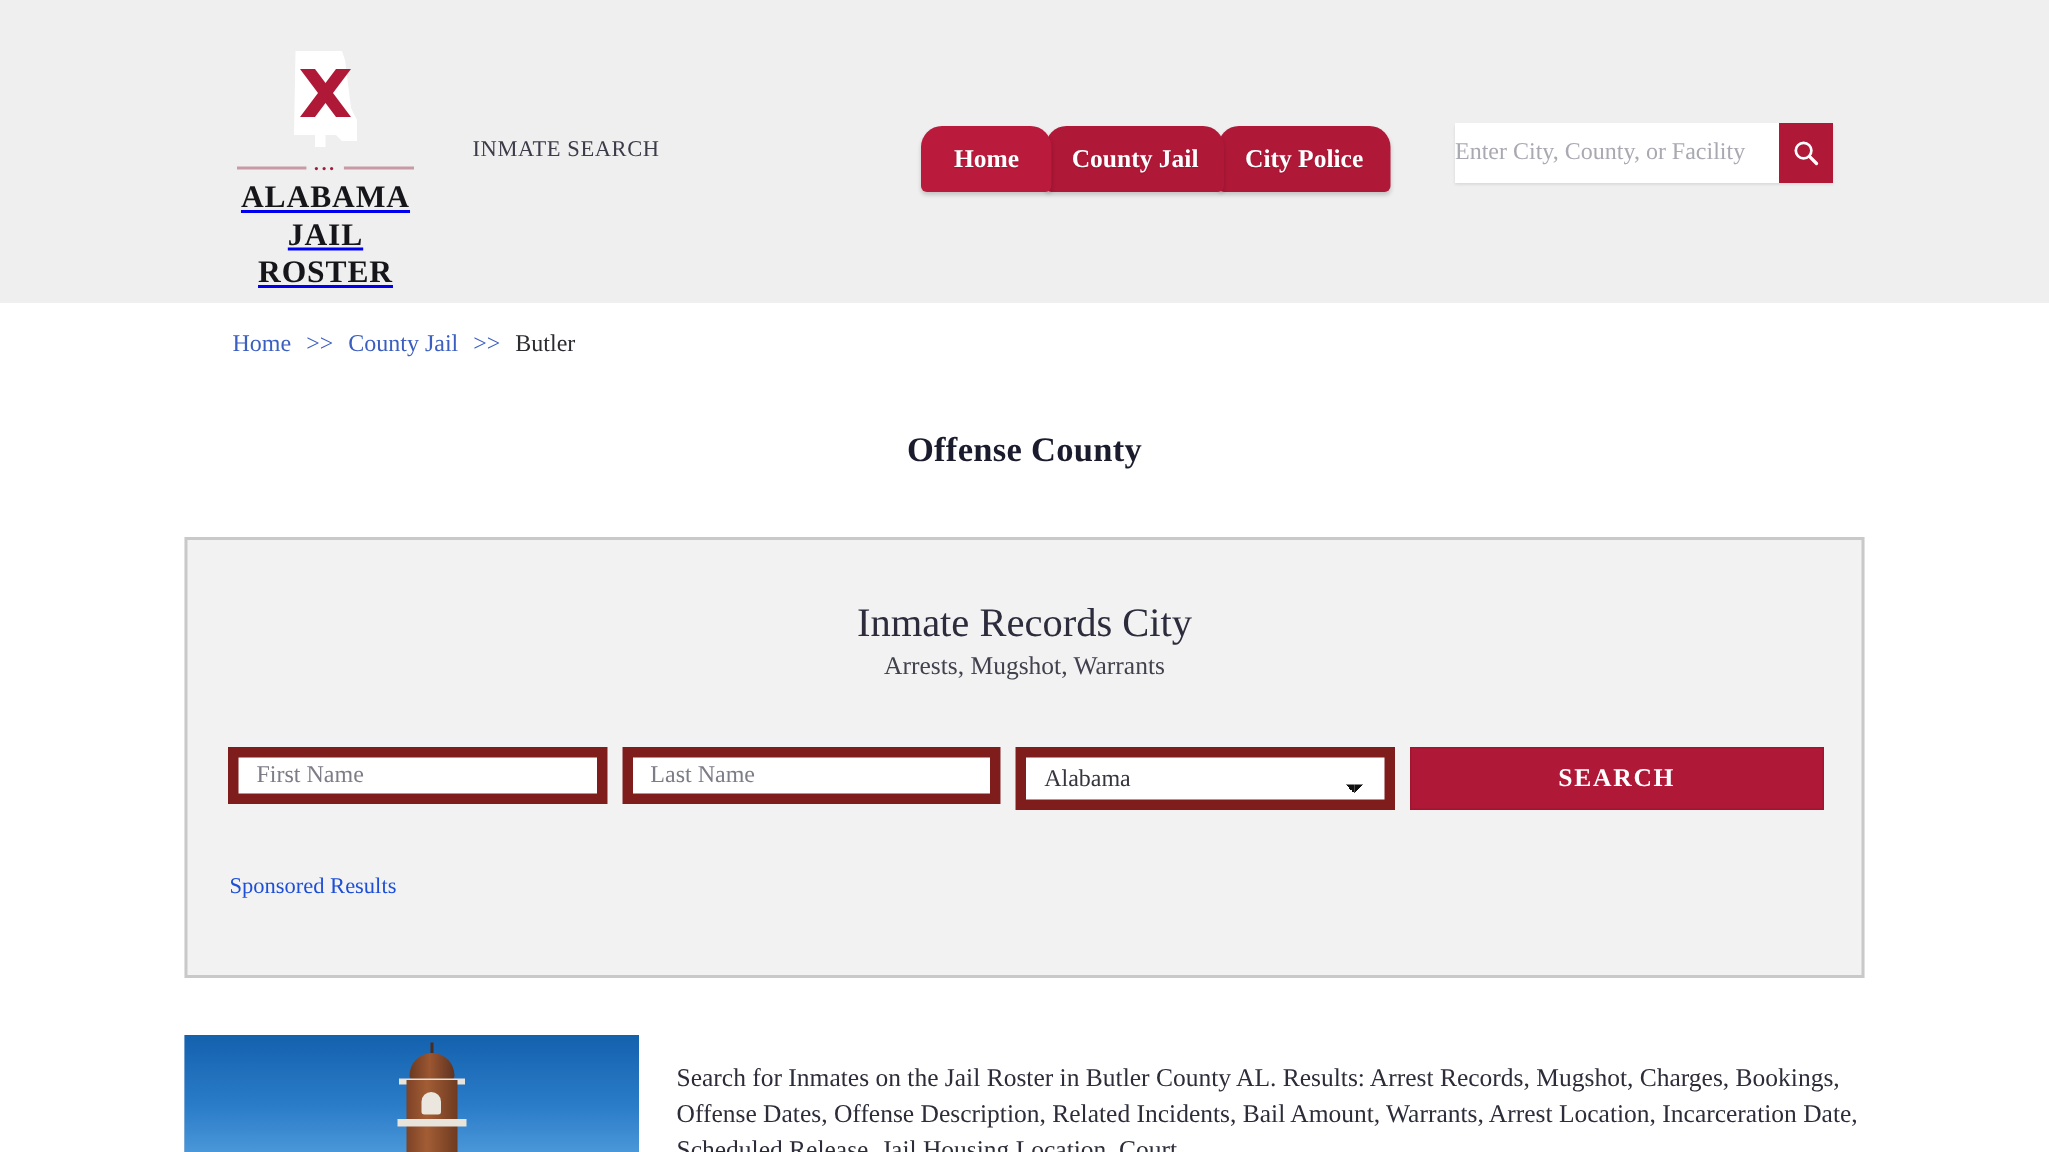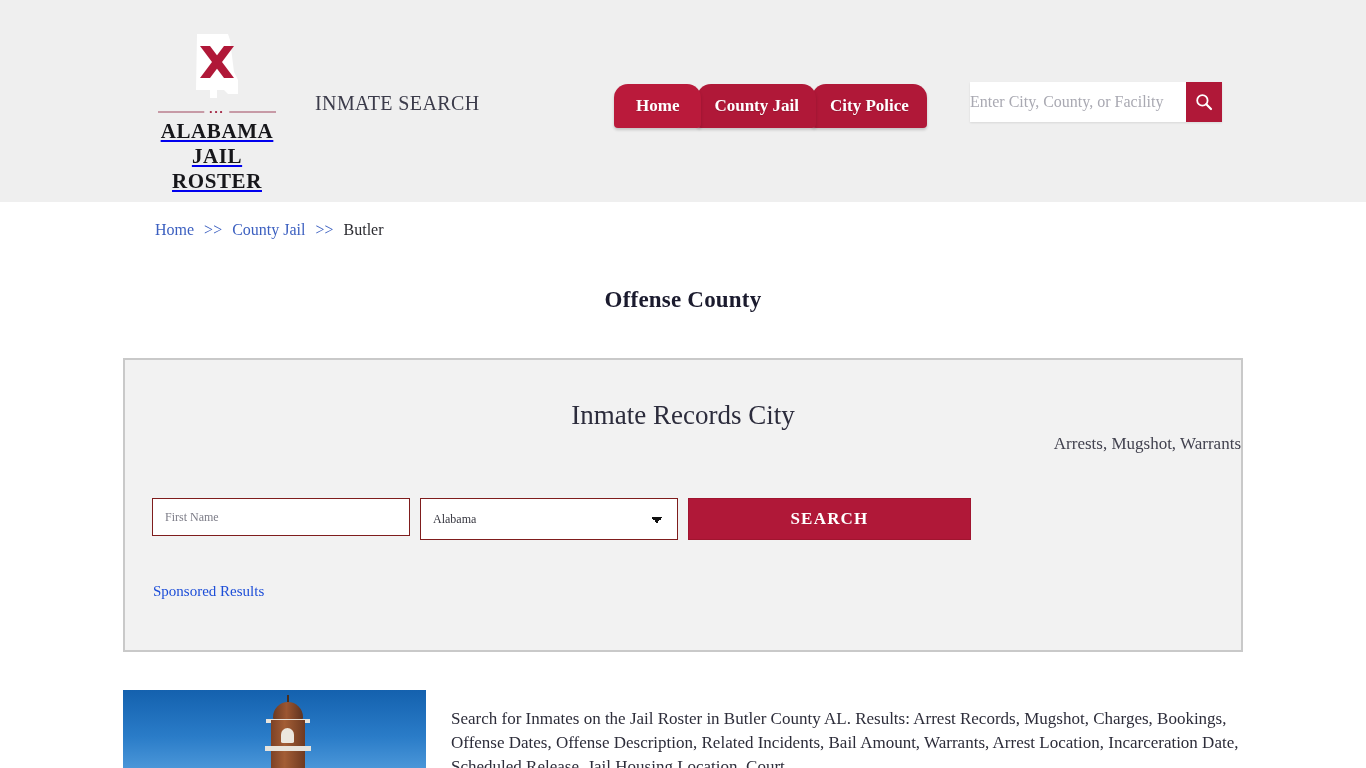--- a/index.html
+++ b/index.html
@@ -74,21 +74,21 @@
     font-size: 21px;
     letter-spacing: 0.6px;
     line-height: 25px;
   }
 
   
   .tagline {
     position: absolute;
     left: 315px;
     top: 92px;
-    font-size: 20px;
+    font-size: 15px;
     letter-spacing: 0.4px;
     color: #3b3b4a;
   }
 
   
   .main-nav {
     position: absolute;
     left: 614px;
     top: 78px;
     height: 50px;
@@ -195,40 +195,40 @@
     border: 2px solid #c9c9c9;
   }
   .panel-heading {
     text-align: center;
     font-size: 27px;
     color: #2c2c3c;
     margin-top: 38px;
     line-height: 34px;
   }
   .panel-sub {
-    text-align: right;
+    text-align: center;
     font-size: 17px;
     color: #42424f;
     margin-top: 2px;
   }
   .panel-form {
     position: absolute;
     left: 27px;
     top: 138px;
     width: 1064px;
     display: flex;
     align-items: flex-start;
   }
   .field {
     height: 38px;
     background: #ffffff;
-    border: 1px solid #7f1d1d;
+    border: 7px solid #7f1d1d;
     padding: 0 12px;
     font-family: "Liberation Serif", "DejaVu Serif", serif;
-    font-size: 12px;
+    font-size: 16px;
     color: #36363f;
     outline: none;
   }
   .field::placeholder { color: #7d7d88; }
   .field-first { width: 258px; margin-right: 10px; }
   .field-last  { width: 258px; margin-right: 10px; }
   .field-state {
     width: 258px;
     height: 42px;
     margin-right: 10px;
@@ -393,20 +393,21 @@
 </div>
 
 <h1 class="page-title">Offense County</h1>
 
 <section class="records-panel">
   <div class="panel-heading">Inmate Records City</div>
   <div class="panel-sub">Arrests, Mugshot, Warrants</div>
 
   <form class="panel-form">
     <input class="field field-first" type="text" placeholder="First Name" style="">
+    <input class="field field-last" type="text" placeholder="Last Name" style="">
     <select class="field field-state"><option value="Alabama">Alabama</option><option value="Alaska">Alaska</option><option value="Arizona">Arizona</option><option value="Arkansas">Arkansas</option><option value="California">California</option></select>
     <button class="search-btn" type="submit">SEARCH</button>
   </form>
 
   <div class="sponsored-label">Sponsored Results</div>
 </section>
 
 <div class="content-row">
   <div class="county-photo">
     <div class="sky"></div>

